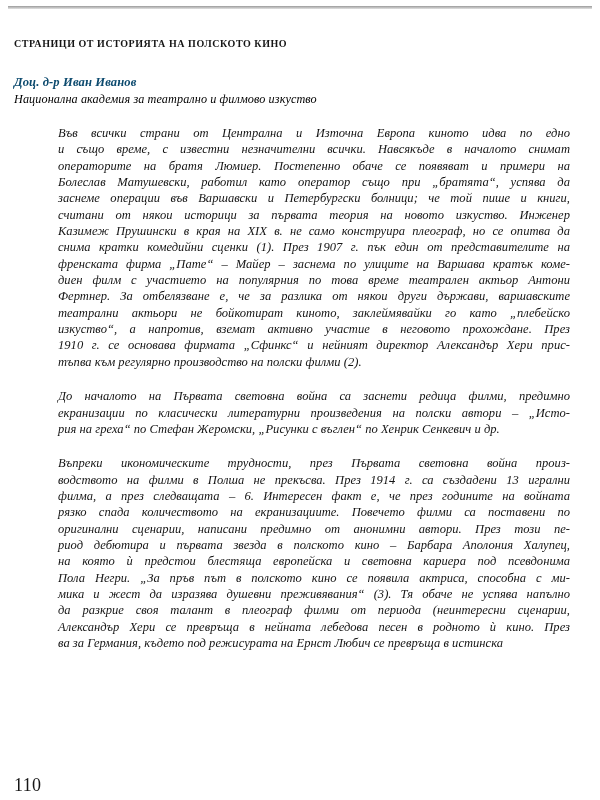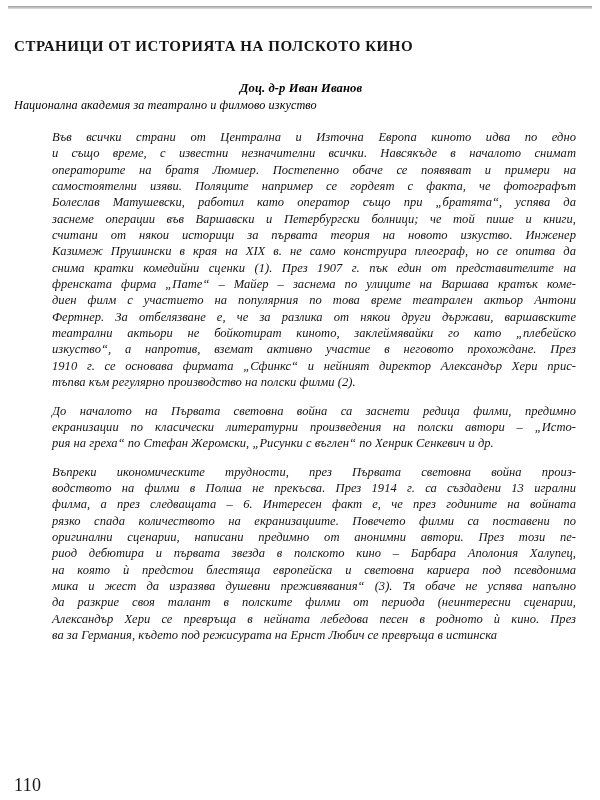--- a/index.html
+++ b/index.html
@@ -29,53 +29,52 @@
     background: linear-gradient(to bottom, #9a9a9a 0%, #bfbfbf 50%, #e2e2e2 100%);
   }
   .content {
     position: absolute;
     left: 14px;
     right: 12px;
     top: 38px;
   }
   .article-title {
     font-family: "Liberation Serif", "DejaVu Serif", serif;
-    font-size: 15px;
+    font-size: 10px;
     font-weight: 600;
     letter-spacing: 0.55px;
     color: #151515;
     margin: 0 0 26px 0;
     white-space: nowrap;
   }
   .author-name {
     font-size: 12.6px;
     font-weight: bold;
     font-style: italic;
     letter-spacing: 0.1px;
     margin: 0 0 2px 0;
-    color: #000000;
-    text-align: center;
+    color: #0c4a6e;
   }
   .author-affiliation {
     font-size: 12.2px;
     font-style: italic;
     letter-spacing: 0.1px;
     margin: 0 0 16px 0;
     color: #000000;
   }
   .body-text {
     font-size: 12.55px;
     font-style: italic;
     line-height: 16.35px;
     text-align: justify;
     color: #141414;
     letter-spacing: 0.02px;
   }
   .para {
-    margin: 12px;
+    margin: 18px;
     text-indent: 26px;
     text-align: justify;
     text-align-last: justify;
   }
   .line {
     display: block;
     text-align: justify;
     text-align-last: justify;
     white-space: nowrap;
   }
@@ -110,21 +109,20 @@
     <div class="author-block">
       <div class="author-name">Доц. д-р Иван Иванов</div>
       <div class="author-affiliation">Национална академия за театрално и филмово изкуство</div>
     </div>
 
     <div class="body-text" id="body-text">
         <p class="para">
           <span class="line indent">Във всички  страни  от Централна и Източна Европа киното идва по едно</span>
           <span class="line">и също време, с известни  незначителни  всички. Навсякъде в началото снимат</span>
           <span class="line">операторите на братя Люмиер. Постепенно обаче се появяват и примери на</span>
-          <span class="line">самостоятелни изяви. Поляците например се гордеят с факта, че  фотографът</span>
           <span class="line">Болеслав Матушевски,  работил  като оператор също при  „братята“, успява да</span>
           <span class="line">заснеме операции във Варшавски и Петербургски болници; че той пише и книги,</span>
           <span class="line">считани от някои историци за първата теория на новото изкуство. Инженер</span>
           <span class="line">Казимеж Прушински в края на XIX в. не само конструира плеограф, но се опитва да</span>
           <span class="line">снима кратки комедийни сценки (1). През 1907 г. пък един от представителите на</span>
           <span class="line">френската фирма „Пате“ – Майер – заснема по улиците на Варшава кратък коме-</span>
           <span class="line">диен филм с участието на популярния по това време театрален актьор Антони</span>
           <span class="line">Фертнер. За отбелязване е, че за разлика от някои други държави, варшавските</span>
           <span class="line">театрални актьори не бойкотират киното, заклеймявайки го като „плебейско</span>
           <span class="line">изкуство“, а напротив, вземат активно участие в неговото прохождане. През</span>
@@ -137,22 +135,23 @@
           <span class="line last">рия на греха“ по Стефан Жеромски, „Рисунки с въглен“ по Хенрик Сенкевич и др.</span>
         </p>
         <p class="para">
           <span class="line indent">Въпреки икономическите трудности, през Първата световна война произ-</span>
           <span class="line">водството на филми в Полша не прекъсва. През 1914 г. са създадени 13 игрални</span>
           <span class="line">филма, а през следващата – 6. Интересен факт е, че през годините на войната</span>
           <span class="line">рязко спада количеството на екранизациите. Повечето филми са поставени по</span>
           <span class="line">оригинални сценарии, написани предимно от анонимни автори. През този пе-</span>
           <span class="line">риод дебютира и първата звезда в полското кино – Барбара Аполония Халупец,</span>
           <span class="line">на която ѝ предстои блестяща европейска и световна кариера под псевдонима</span>
+          <span class="line">Пола Негри. „За пръв път в полското кино се появила актриса, способна с ми-</span>
           <span class="line">мика и жест да изразява душевни преживявания“ (3). Тя обаче не успява напълно</span>
-          <span class="line">да разкрие своя талант в полските филми от периода (неинтересни сценарии,</span>
+          <span class="line">да разкрие своя талант в плеограф филми от периода (неинтересни сценарии,</span>
           <span class="line">Александър Хери се превръща в нейната лебедова песен в родното ѝ кино. През</span>
           <span class="line last">ва за Германия, където под режисурата на Ернст Любич се превръща в истинска</span>
         </p>
       </div>
 
   </div>
 
   <div class="page-number">110</div>
 
 </div>

